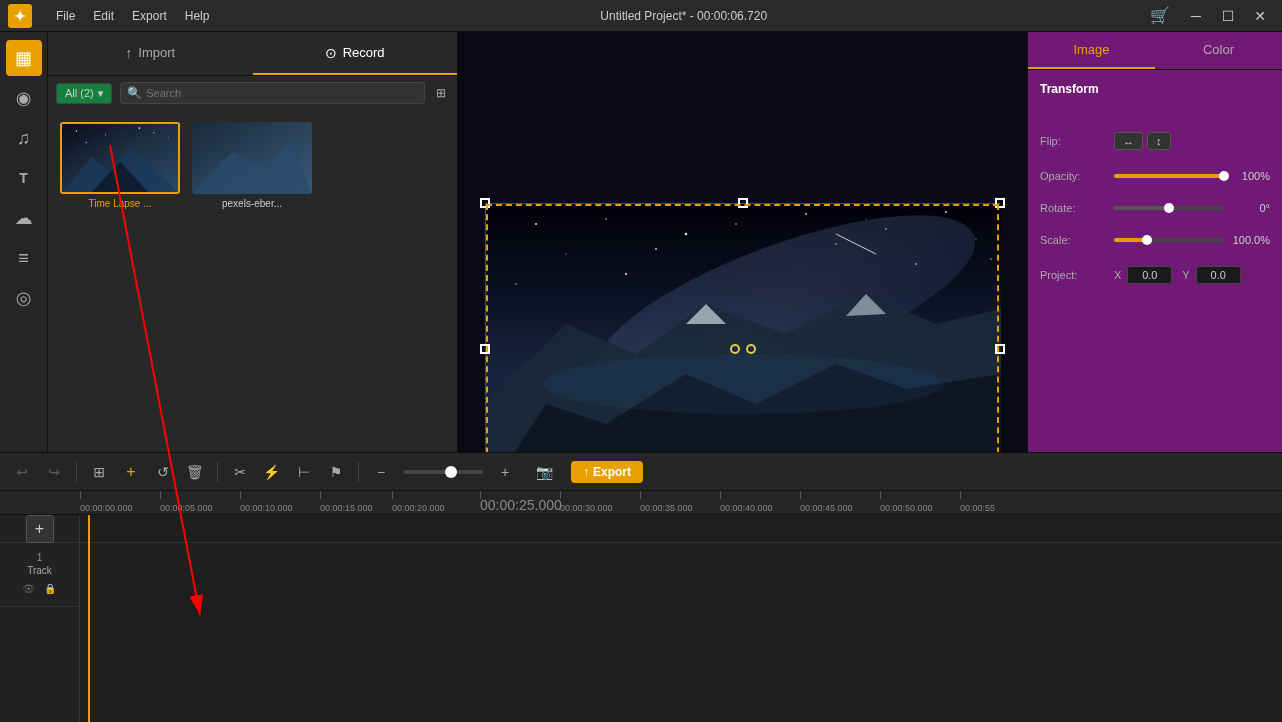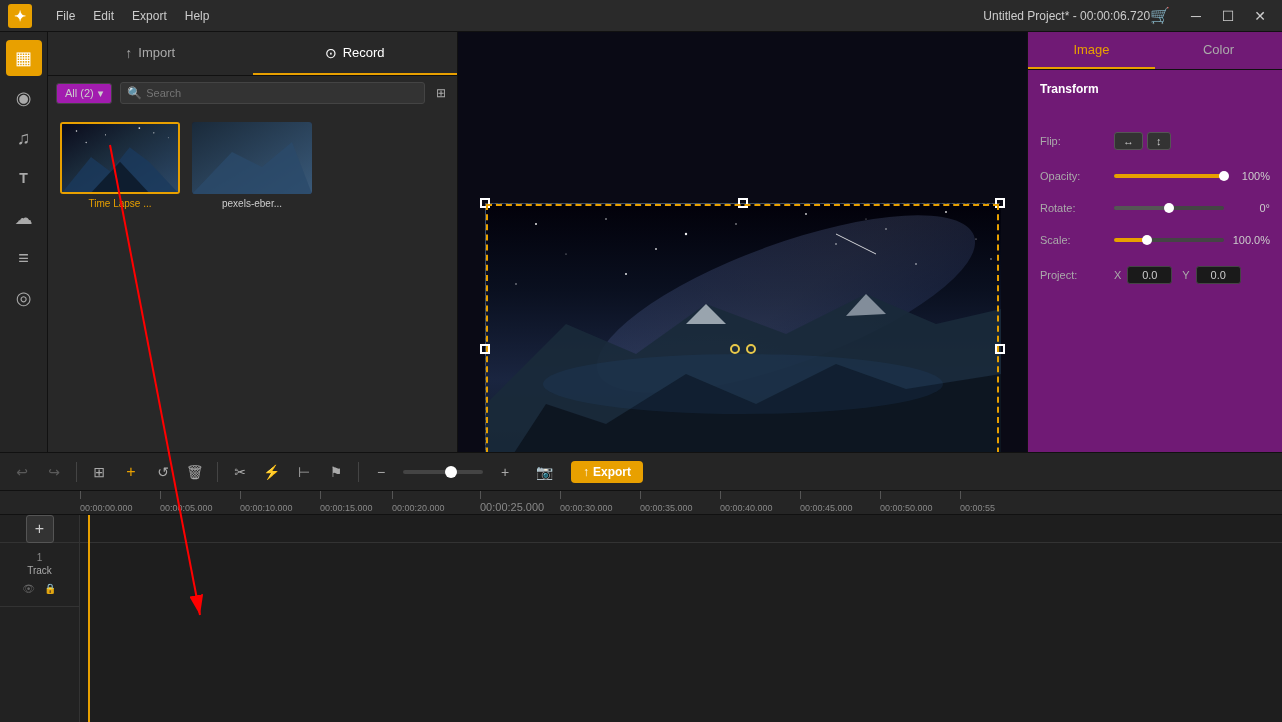--- a/index.html
+++ b/index.html
@@ -7,21 +7,21 @@
 
     
     #titlebar {
       width: 100%; height: 32px; background: #2a2a2a;
       display: flex; align-items: center; justify-content: space-between;
       padding: 0 8px; border-bottom: 1px solid #111;
     }
     #titlebar .logo { width: 24px; height: 24px; background: #e8a000; display: flex; align-items: center; justify-content: center; border-radius: 3px; }
     #titlebar .menus { display: flex; gap: 2px; margin-left: 8px; }
     #titlebar .menus span { padding: 2px 8px; cursor: pointer; border-radius: 2px; }
-    #titlebar .title { flex: 1; text-align: right; font-size: 12px; color: #ccc; }
+    #titlebar .title { flex: 1; text-align: center; font-size: 12px; color: #ccc; }
     #titlebar .winbtns { display: flex; gap: 4px; }
     #titlebar .winbtns span { width: 28px; height: 20px; display: flex; align-items: center; justify-content: center; cursor: pointer; border-radius: 2px; font-size: 14px; }
     #titlebar .cart { margin-right: 8px; cursor: pointer; }
 
     
     #main { display: flex; width: 100%; height: calc(722px - 32px); }
 
     
     #sidebar {
       width: 48px; background: #252525; display: flex; flex-direction: column;
@@ -44,21 +44,21 @@
     .media-tab {
       flex: 1; display: flex; align-items: center; justify-content: center;
       gap: 6px; cursor: pointer; height: 100%; border-bottom: 2px solid transparent;
       color: #aaa; font-size: 13px;
     }
     .media-tab.active { color: #fff; border-bottom-color: #e8a000; }
     .media-toolbar {
       display: flex; align-items: center; padding: 6px 8px; gap: 8px;
     }
     .dropdown-btn {
-      display: flex; align-items: center; gap: 4px; background: #a21caf; border: 1px solid #444;
+      display: flex; align-items: center; gap: 4px; background: #15803d; border: 1px solid #444;
       padding: 3px 8px; border-radius: 3px; cursor: pointer; color: #ccc; font-size: 11px;
     }
     .search-box {
       flex: 1; display: flex; align-items: center; background: #333; border: 1px solid #444;
       border-radius: 3px; padding: 3px 6px; gap: 4px;
     }
     .search-box input {
       background: transparent; border: none; outline: none; color: #ccc; font-size: 11px; width: 100%;
     }
     .grid-btn { cursor: pointer; color: #aaa; padding: 3px; border-radius: 2px; }
@@ -498,21 +498,21 @@
         <div class="ruler-tick" style="left:160px;">
             <span style="font-size:9px;color:#888;">00:00:10.000</span>
           </div>
         <div class="ruler-tick" style="left:240px;">
             <span style="font-size:9px;color:#888;">00:00:15.000</span>
           </div>
         <div class="ruler-tick" style="left:312px;">
             <span style="font-size:9px;color:#888;">00:00:20.000</span>
           </div>
         <div class="ruler-tick" style="left:400px;">
-            <span style="font-size:11px;color:#888;">00:00:25.000</span>
+            <span style="font-size:14px;color:#888;">00:00:25.000</span>
           </div>
         <div class="ruler-tick" style="left:480px;">
             <span style="font-size:9px;color:#888;">00:00:30.000</span>
           </div>
         <div class="ruler-tick" style="left:560px;">
             <span style="font-size:9px;color:#888;">00:00:35.000</span>
           </div>
         <div class="ruler-tick" style="left:640px;">
             <span style="font-size:9px;color:#888;">00:00:40.000</span>
           </div>

